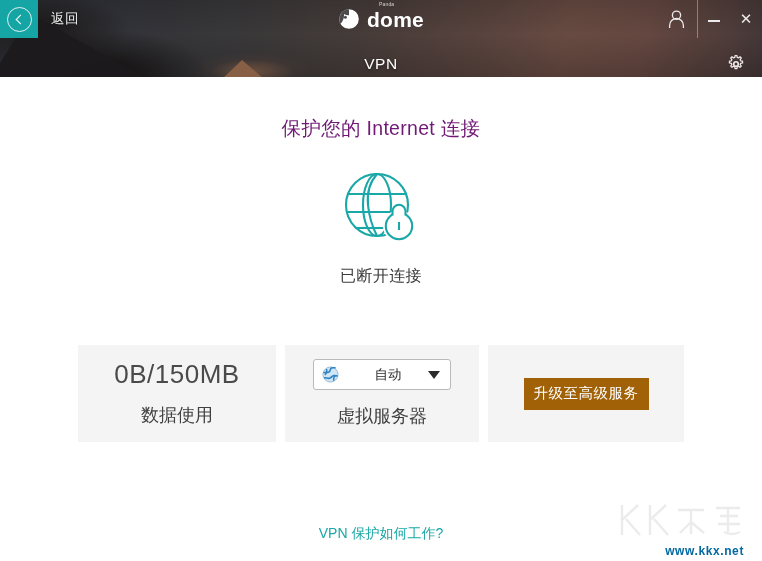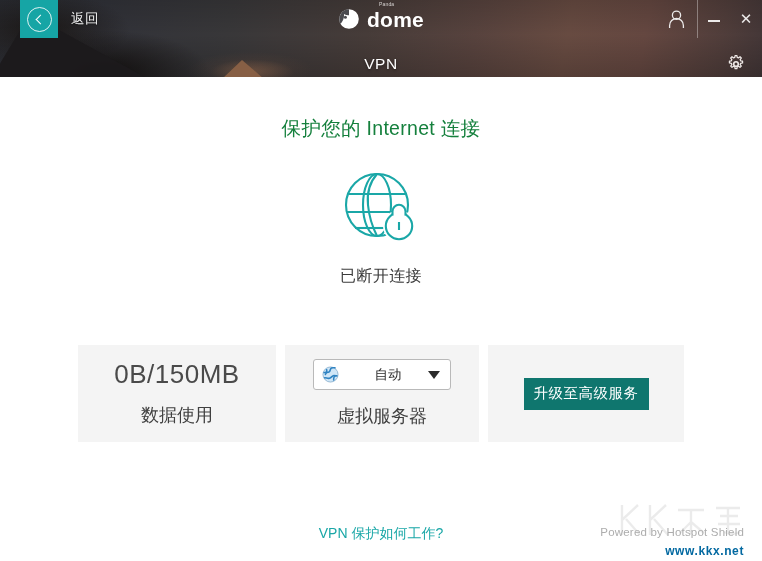--- a/index.html
+++ b/index.html
@@ -62,21 +62,20 @@
     border-bottom: 66px solid #1c1a1c;
     opacity: 0.96;
   }
 
   
   .topbar {
     position: absolute; left: 0; top: 0;
     width: 762px; height: 38px;
     display: flex; align-items: center;
     z-index: 5;
-    padding-left: 20px;
   }
   .back-btn {
     width: 38px; height: 38px;
     background: #16a5a5;
     display: flex; align-items: center; justify-content: center;
     cursor: pointer;
     flex: 0 0 auto;
   }
   .back-circle {
     width: 25px; height: 25px;
@@ -178,21 +177,21 @@
 
   
   .body {
     position: absolute; left: 0; top: 77px;
     width: 762px; height: 484px;
     background: #ffffff;
   }
   .headline {
     text-align: center;
     margin-top: 38px;
-    color: #15803d;
+    color: #701a75;
     font-size: 19.5px;
     letter-spacing: 0.3px;
   }
   .globe-wrap {
     margin-top: 24px;
     display: flex; justify-content: center;
   }
   .status-text {
     margin-top: 14px;
     text-align: center;
@@ -252,21 +251,21 @@
   }
   .select-caret {
     width: 0; height: 0;
     border-left: 6px solid transparent;
     border-right: 6px solid transparent;
     border-top: 8px solid #2b2b2b;
     flex: 0 0 auto;
     margin-right: 2px;
   }
   .upgrade-btn {
-    background: #0f766e;
+    background: #a16207;
     color: #ffffff;
     font-size: 14.5px;
     padding: 6px 10px 7px 10px;
     letter-spacing: 0.5px;
     cursor: pointer;
     border: none;
     font-family: inherit;
   }
 
   
@@ -434,17 +433,16 @@
     <div class="watermark">
       <svg width="136" height="42" viewBox="0 0 136 42" aria-hidden="true">
         <g fill="none" stroke="#d9d9d9" stroke-width="2.4" stroke-linejoin="round">
           <path d="M10 6 v30 M10 21 L26 6 M14 20 L28 36"></path>
           <path d="M38 6 v30 M38 21 L54 6 M42 20 L56 36"></path>
           <path d="M66 11 h26 M79 11 v24 M79 23 L68 34 M79 23 L92 34"></path>
           <path d="M104 9 h24 M108 17 h18 M106 25 h22 M116 9 v24 M112 33 q8 4 16 0"></path>
         </g>
       </svg>
     </div>
-    <div class="footer-powered">Powered by Hotspot Shield</div>
     <div class="watermark-sub">www.kkx.net</div>
 
   </div>
 </div>
 
 </body></html>

